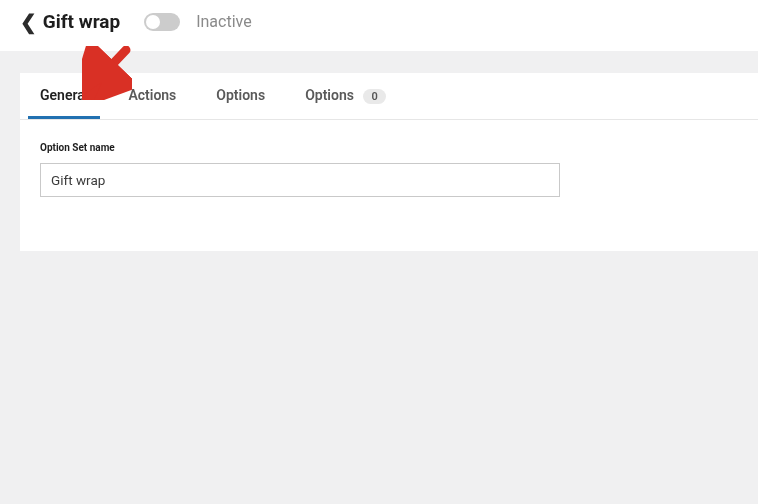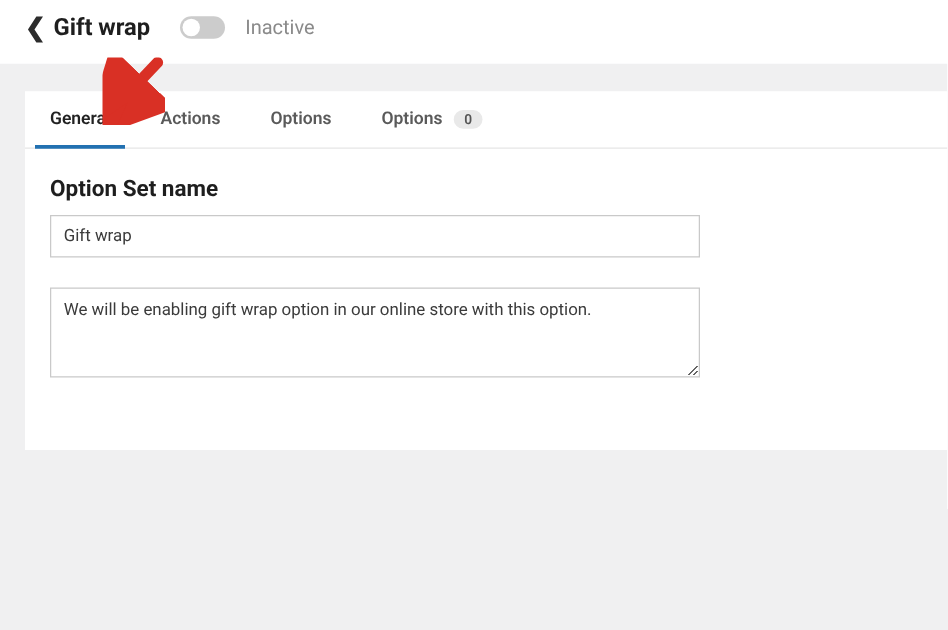--- a/index.html
+++ b/index.html
@@ -119,21 +119,21 @@
     }
 
     
     .form {
       padding: 22px 20px 30px 20px;
     }
     .field {
       margin-bottom: 24px;
     }
     .field-label {
-      font-size: 18px;
+      font-size: 10px;
       font-weight: 700;
       color: #1e1e1e;
       display: block;
       margin-bottom: 10px;
     }
     .text-input, .textarea {
       width: 520px;
       max-width: 100%;
       border: 1px solid #c9c9c9;
       background: #fff;
@@ -192,20 +192,19 @@
     </div>
 
     <div class="form">
 
       <div class="field">
         <label class="field-label">Option Set name</label>
         <input type="text" class="text-input" value="Gift wrap" style="">
       </div>
 
       <div class="field">
-        <textarea class="textarea" style="">We will be enabling gift wrap option in our online store with this option.</textarea>
       </div>
 
 
     </div>
 
   </div>
 </div>
 
 </body></html>

